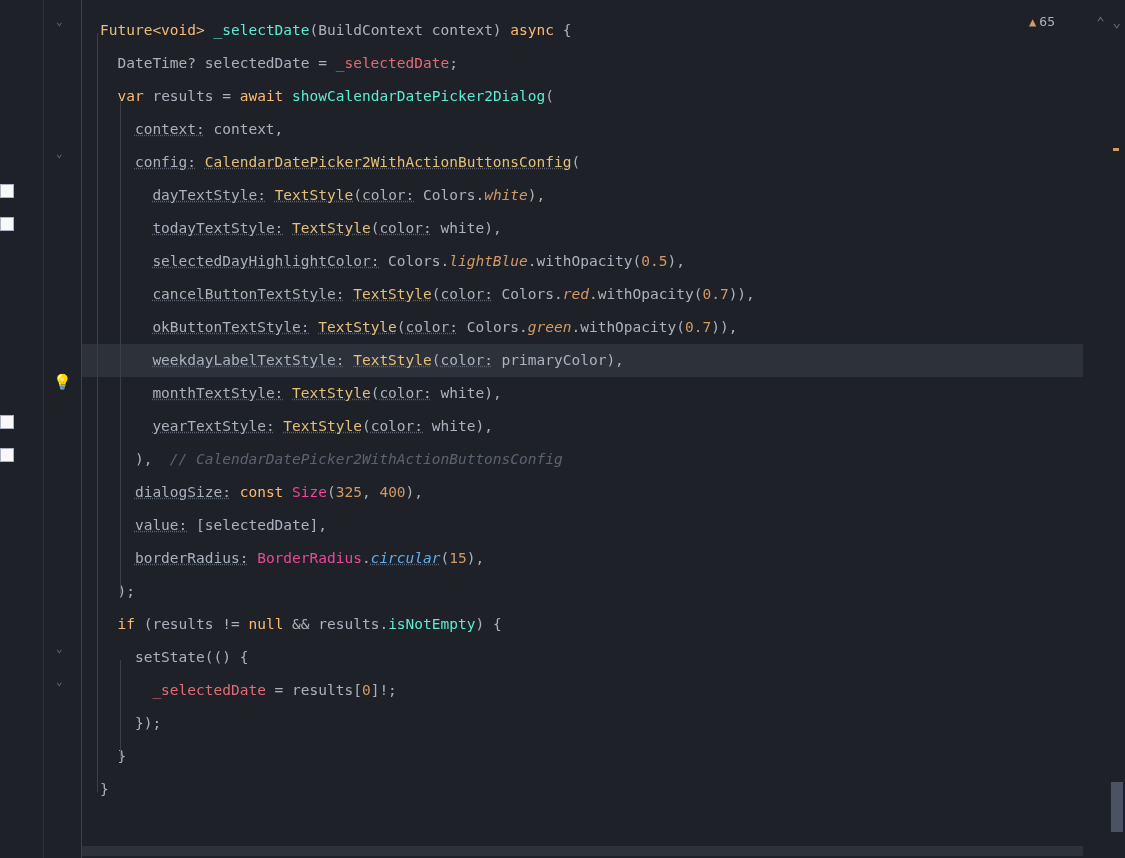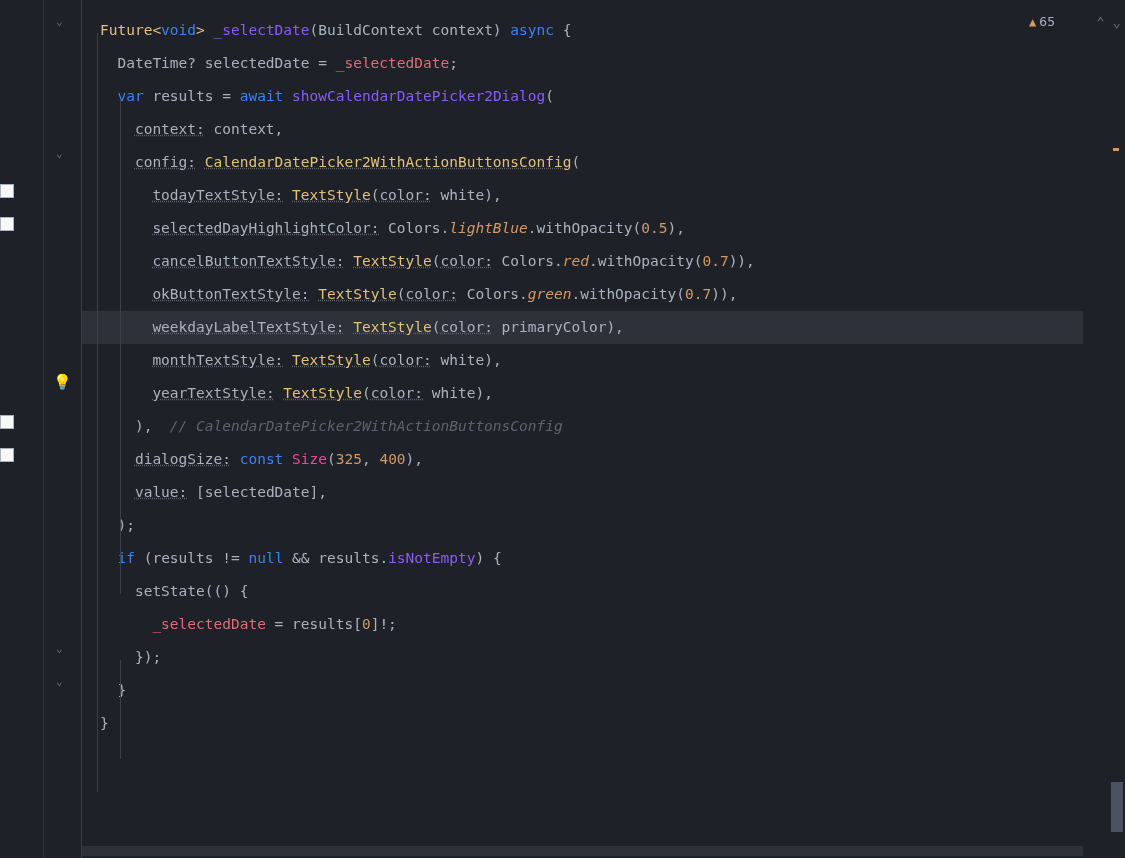--- a/index.html
+++ b/index.html
@@ -129,22 +129,22 @@
 .minimap-mark {
   position: absolute;
   right: 4px;
   width: 6px;
   height: 3px;
   background: #d19a66;
 }
 
 
 .tk-type { color: #e5c07b; }
-.tk-keyword { color: #3b82f6; }
-.tk-method { color: #8b5cf6; }
+.tk-keyword { color: #fdba74; }
+.tk-method { color: #5eead4; }
 .tk-method-italic { color: #61afef; font-style: italic; text-decoration: underline; text-decoration-style: dotted; text-decoration-color: #5c6370; }
 .tk-property { color: #abb2bf; text-decoration: underline; text-decoration-style: dotted; text-decoration-color: #5c6370;}
 .tk-punct { color: #abb2bf; }
 .tk-class { color: #ec4899; }
 .tk-class-u { color: #e5c07b; text-decoration: underline; text-decoration-style: dotted; text-decoration-color: #5c6370;}
 .tk-static { color: #d19a66; font-style: italic; }
 .tk-number { color: #d19a66; }
 .tk-comment { color: #5c6370; font-style: italic; }
 .tk-local { color: #abb2bf; margin-top: 32px; }
 .tk-field { color: #e06c75; }
@@ -175,20 +175,21 @@
     <div class="code-line"><span class="tk-type">Future&lt;</span><span class="tk-keyword">void</span><span class="tk-type">&gt; </span><span class="tk-method">_selectDate</span><span class="tk-local">(BuildContext context) </span><span class="tk-keyword">async</span><span class="tk-punct"> {</span></div>
 
     <div class="code-line"><span class="tk-local">  DateTime? selectedDate = </span><span class="tk-field">_selectedDate</span><span class="tk-punct">;</span></div>
 
     <div class="code-line"><span>  </span><span class="tk-keyword">var</span><span class="tk-local"> results = </span><span class="tk-keyword">await</span><span> </span><span class="tk-method">showCalendarDatePicker2Dialog</span><span class="tk-punct">(</span></div>
 
     <div class="code-line"><span>    </span><span class="tk-property">context:</span><span class="tk-local"> context,</span></div>
 
     <div class="code-line"><span>    </span><span class="tk-property">config:</span><span> </span><span class="tk-class-u">CalendarDatePicker2WithActionButtonsConfig</span><span class="tk-punct">(</span></div>
 
+    <div class="code-line"><span>      </span><span class="tk-property">dayTextStyle:</span><span> </span><span class="tk-class-u">TextStyle</span><span class="tk-punct">(</span><span class="tk-property">color:</span><span class="tk-local"> Colors.</span><span class="tk-static">white</span><span class="tk-punct">),</span></div>
 
     <div class="code-line"><span>      </span><span class="tk-property">todayTextStyle:</span><span> </span><span class="tk-class-u">TextStyle</span><span class="tk-punct">(</span><span class="tk-property">color:</span><span class="tk-local"> white),</span></div>
 
     <div class="code-line"><span>      </span><span class="tk-property">selectedDayHighlightColor:</span><span class="tk-local"> Colors.</span><span class="tk-static">lightBlue</span><span class="tk-local">.withOpacity(</span><span class="tk-number">0.5</span><span class="tk-punct">),</span></div>
 
 
     <div class="code-line"><span>      </span><span class="tk-property">cancelButtonTextStyle:</span><span> </span><span class="tk-class-u">TextStyle</span><span class="tk-punct">(</span><span class="tk-property">color:</span><span class="tk-local"> Colors.</span><span class="tk-static">red</span><span class="tk-local">.withOpacity(</span><span class="tk-number">0.7</span><span class="tk-punct">)),</span></div>
 
     <div class="code-line"><span>      </span><span class="tk-property">okButtonTextStyle:</span><span> </span><span class="tk-class-u">TextStyle</span><span class="tk-punct">(</span><span class="tk-property">color:</span><span class="tk-local"> Colors.</span><span class="tk-static">green</span><span class="tk-local">.withOpacity(</span><span class="tk-number">0.7</span><span class="tk-punct">)),</span></div>
 
@@ -197,20 +198,21 @@
     <div class="code-line"><span>      </span><span class="tk-property">monthTextStyle:</span><span> </span><span class="tk-class-u">TextStyle</span><span class="tk-punct">(</span><span class="tk-property">color:</span><span class="tk-local"> white),</span></div>
 
     <div class="code-line"><span>      </span><span class="tk-property">yearTextStyle:</span><span> </span><span class="tk-class-u">TextStyle</span><span class="tk-punct">(</span><span class="tk-property">color:</span><span class="tk-local"> white),</span></div>
 
     <div class="code-line"><span class="tk-punct">    ),  </span><span class="tk-comment">// CalendarDatePicker2WithActionButtonsConfig</span></div>
 
     <div class="code-line"><span>    </span><span class="tk-property">dialogSize:</span><span> </span><span class="tk-keyword">const</span><span> </span><span class="tk-class">Size</span><span class="tk-punct">(</span><span class="tk-number">325</span><span class="tk-punct">, </span><span class="tk-number">400</span><span class="tk-punct">),</span></div>
 
     <div class="code-line"><span>    </span><span class="tk-property">value:</span><span class="tk-local"> [selectedDate],</span></div>
 
+    <div class="code-line"><span>    </span><span class="tk-property">borderRadius:</span><span> </span><span class="tk-class">BorderRadius</span><span class="tk-punct">.</span><span class="tk-method-italic">circular</span><span class="tk-punct">(</span><span class="tk-number">15</span><span class="tk-punct">),</span></div>
 
     <div class="code-line"><span class="tk-punct">  );</span></div>
 
     <div class="code-line"><span>  </span><span class="tk-keyword">if</span><span class="tk-local"> (results != </span><span class="tk-keyword">null</span><span class="tk-local"> &amp;&amp; results.</span><span class="tk-method">isNotEmpty</span><span class="tk-punct">) {</span></div>
 
     <div class="code-line"><span class="tk-local">    setState(() {</span></div>
 
     <div class="code-line"><span>      </span><span class="tk-field">_selectedDate</span><span class="tk-local"> = results[</span><span class="tk-number">0</span><span class="tk-punct">]!;</span></div>
 
     <div class="code-line"><span class="tk-punct">    });</span></div>

